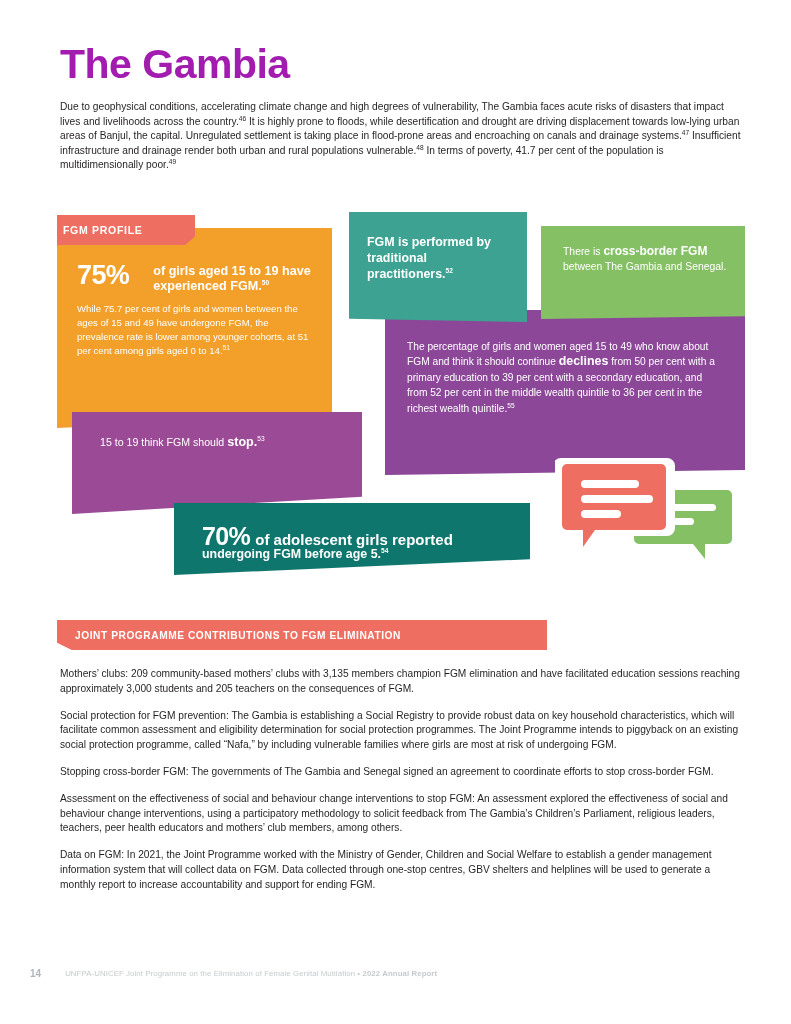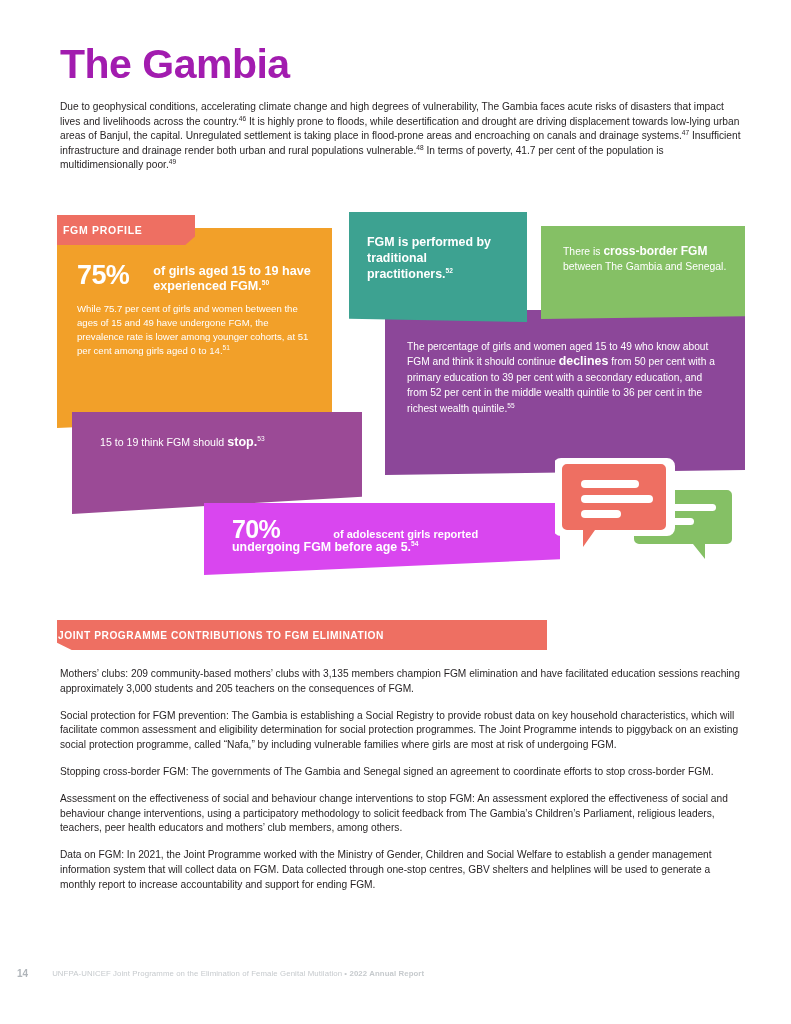--- a/index.html
+++ b/index.html
@@ -111,59 +111,59 @@
   }
   .stat49 .big-num{font-size:25px;}
   .stat49-line1{display:flex;align-items:baseline;gap:3px;}
   .stat49-line1 .lead{font-size:12.4px;font-weight:bold;}
   .stat49-line1 .tail{font-size:10.6px;font-weight:normal;}
   .stat49-line2{font-size:10.6px;margin-top:1px;}
   .stat49-line2 b{font-size:12.6px;font-weight:bold;}
 
   
   .box-blue{
-    left:204px;top:503px;width:356px;height:72px;
-    background:#d946ef;
+    left:174px;top:503px;width:356px;height:72px;
+    background:#0f766e;
     z-index:6;
-    padding:14px 14px 8px 28px;
+    padding:21px 14px 8px 28px;
     clip-path:polygon(0 0, 100% 0, 100% 78%, 0 100%);
   }
   .stat70-line1{display:flex;align-items:baseline;gap:5px;}
   .stat70-line1 .big-num{font-size:25px;}
-  .stat70-line1 .lead{font-size:11px;font-weight:bold;margin-left:48px;}
+  .stat70-line1 .lead{font-size:15px;font-weight:bold;}
   .stat70-line2{font-size:12.4px;font-weight:bold;margin-top:-2px;}
   .stat70-line2 .norm{font-weight:bold;}
 
   
   .bubbles{position:absolute;left:555px;top:458px;width:190px;height:125px;z-index:7;}
 
   
   .banner{
     position:absolute;left:57px;top:620px;width:490px;height:30px;
     background:#ee6f62;
     clip-path:polygon(0 0, 100% 0, 100% 100%, 3% 100%, 0 76%);
     display:flex;align-items:center;
     z-index:2;
   }
   .banner-label{
     font-size:10.2px;font-weight:bold;color:#ffffff;
-    letter-spacing:0.55px;padding-left:1px;
+    letter-spacing:0.55px;padding-left:18px;
   }
 
   
   .body-wrap{position:absolute;left:60px;top:667px;width:685px;}
   .para{
     font-size:10.2px;line-height:14.6px;color:#231f20;
     margin-bottom:12.5px;
   }
   .para b{font-weight:normal;margin-top:8px;}
 
   
   .footer{
-    position:absolute;left:17px;top:968px;width:760px;
+    position:absolute;left:30px;top:968px;width:760px;
     display:flex;align-items:center;gap:24px;
     color:#bfc3c7;
   }
   .footer-page{font-size:10px;font-weight:bold;color:#b0b5ba;}
   .footer-text{font-size:7.8px;letter-spacing:0.1px;color:#c6cacd;}
   .footer-text b{font-weight:bold;}
 </style>
 </head>
 <body>
 

